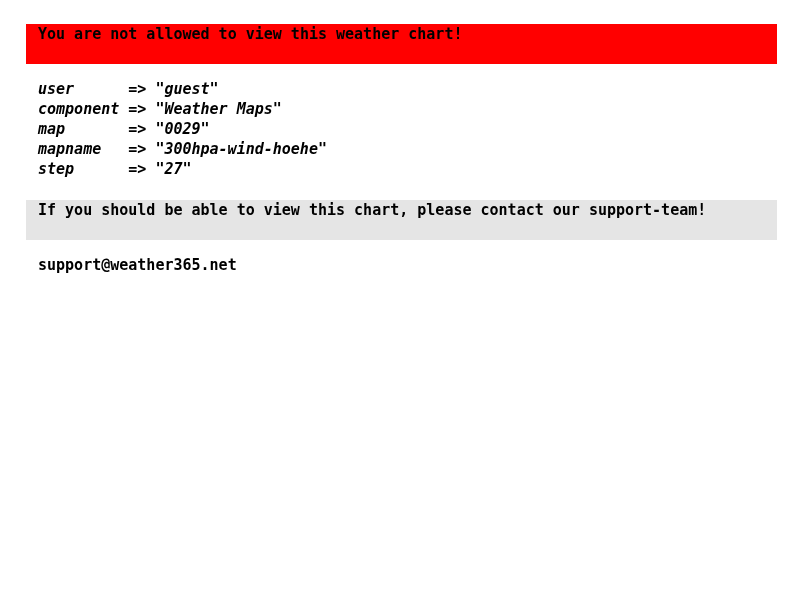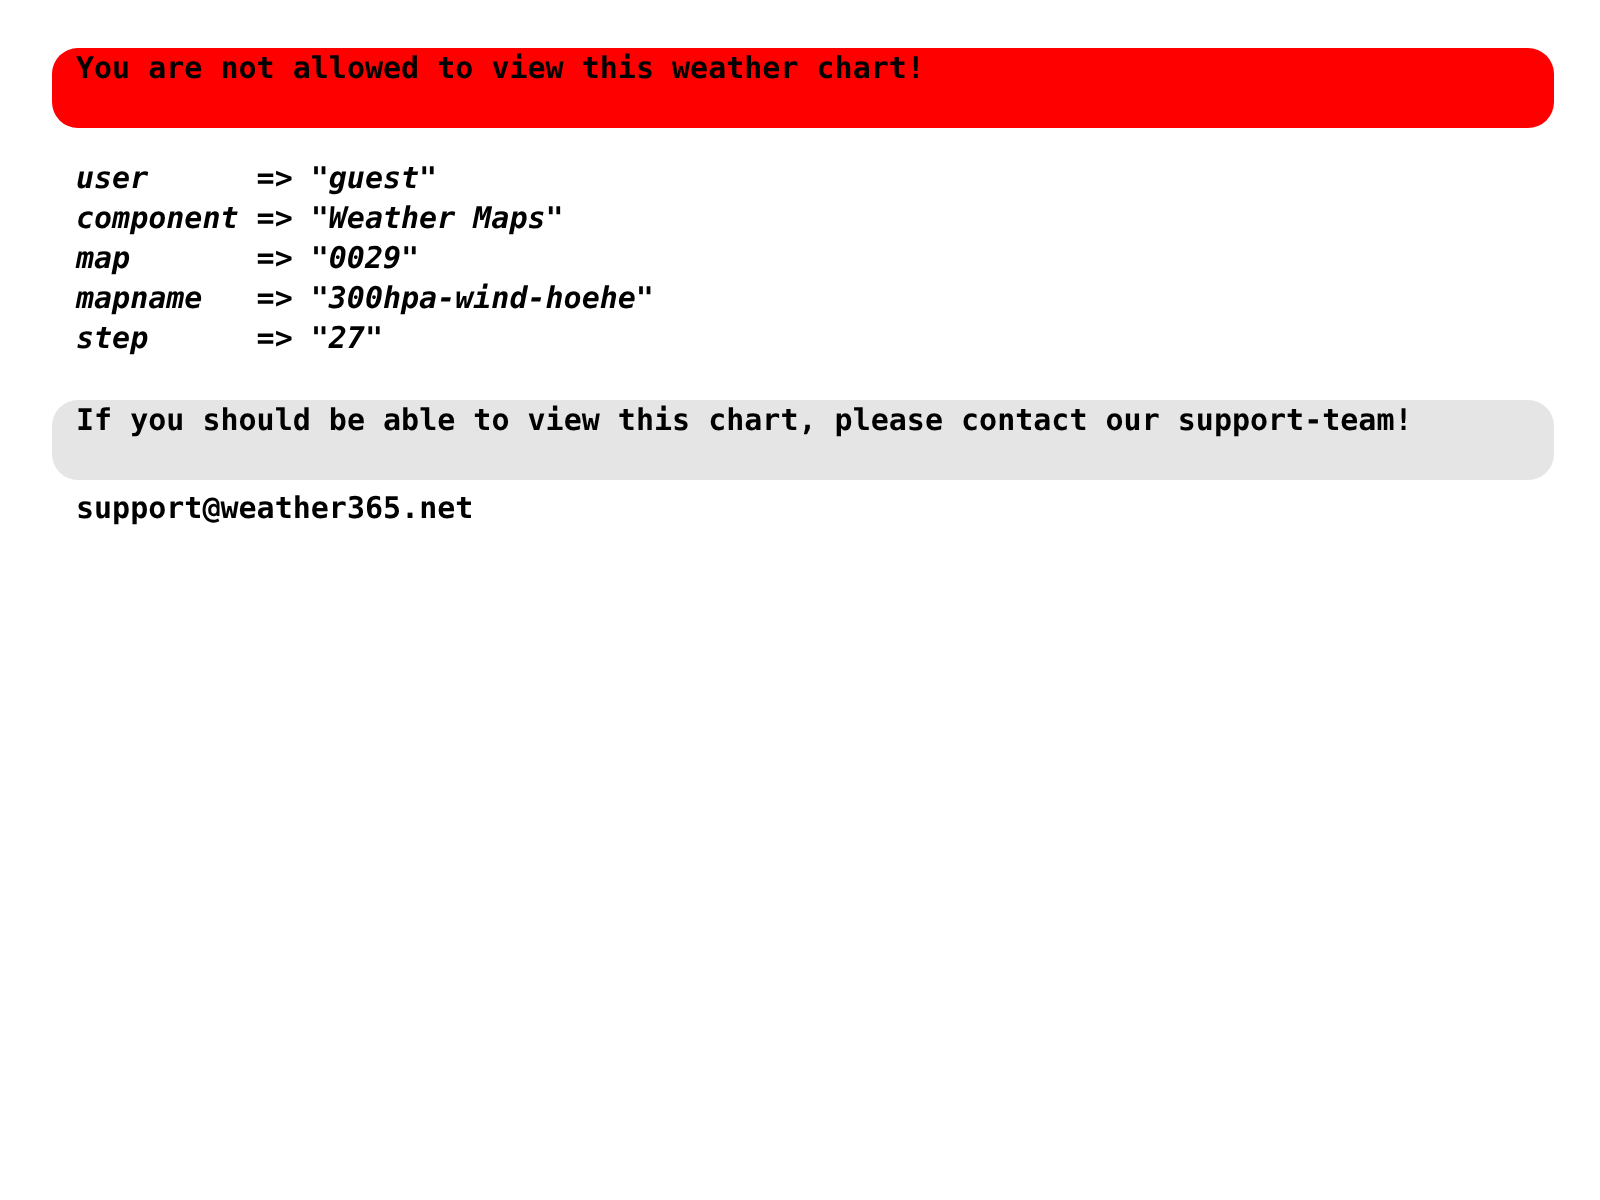--- a/index.html
+++ b/index.html
@@ -20,37 +20,36 @@
     font-size: 15px;
     line-height: 20px;
     color: #000000;
   }
   .banner {
     height: 40px;
     padding: 0 12px;
     box-sizing: border-box;
     overflow: hidden;
     white-space: nowrap;
-    border-radius: 13px;
   }
   .banner-error { background: #ff0000; }
   .banner-info  { background: #00ee00; }
   .details {
     margin: 15px 0 0 12px;
   }
   .detail-row {
     display: flex;
     white-space: pre;
     font-style: italic;
   }
   .detail-key   { display: inline-block; width: 10ch; }
   .detail-arrow { display: inline-block; width: 3ch; }
   .info-gap { margin-top: 21px; }
   .footer {
-    margin-top: 4px;
+    margin-top: 15px;
     display: flex;
     justify-content: space-between;
     padding: 0 11px 0 12px;
     white-space: nowrap;
   }
 </style>
 </head>
 <body>
 
 <div class="page">

